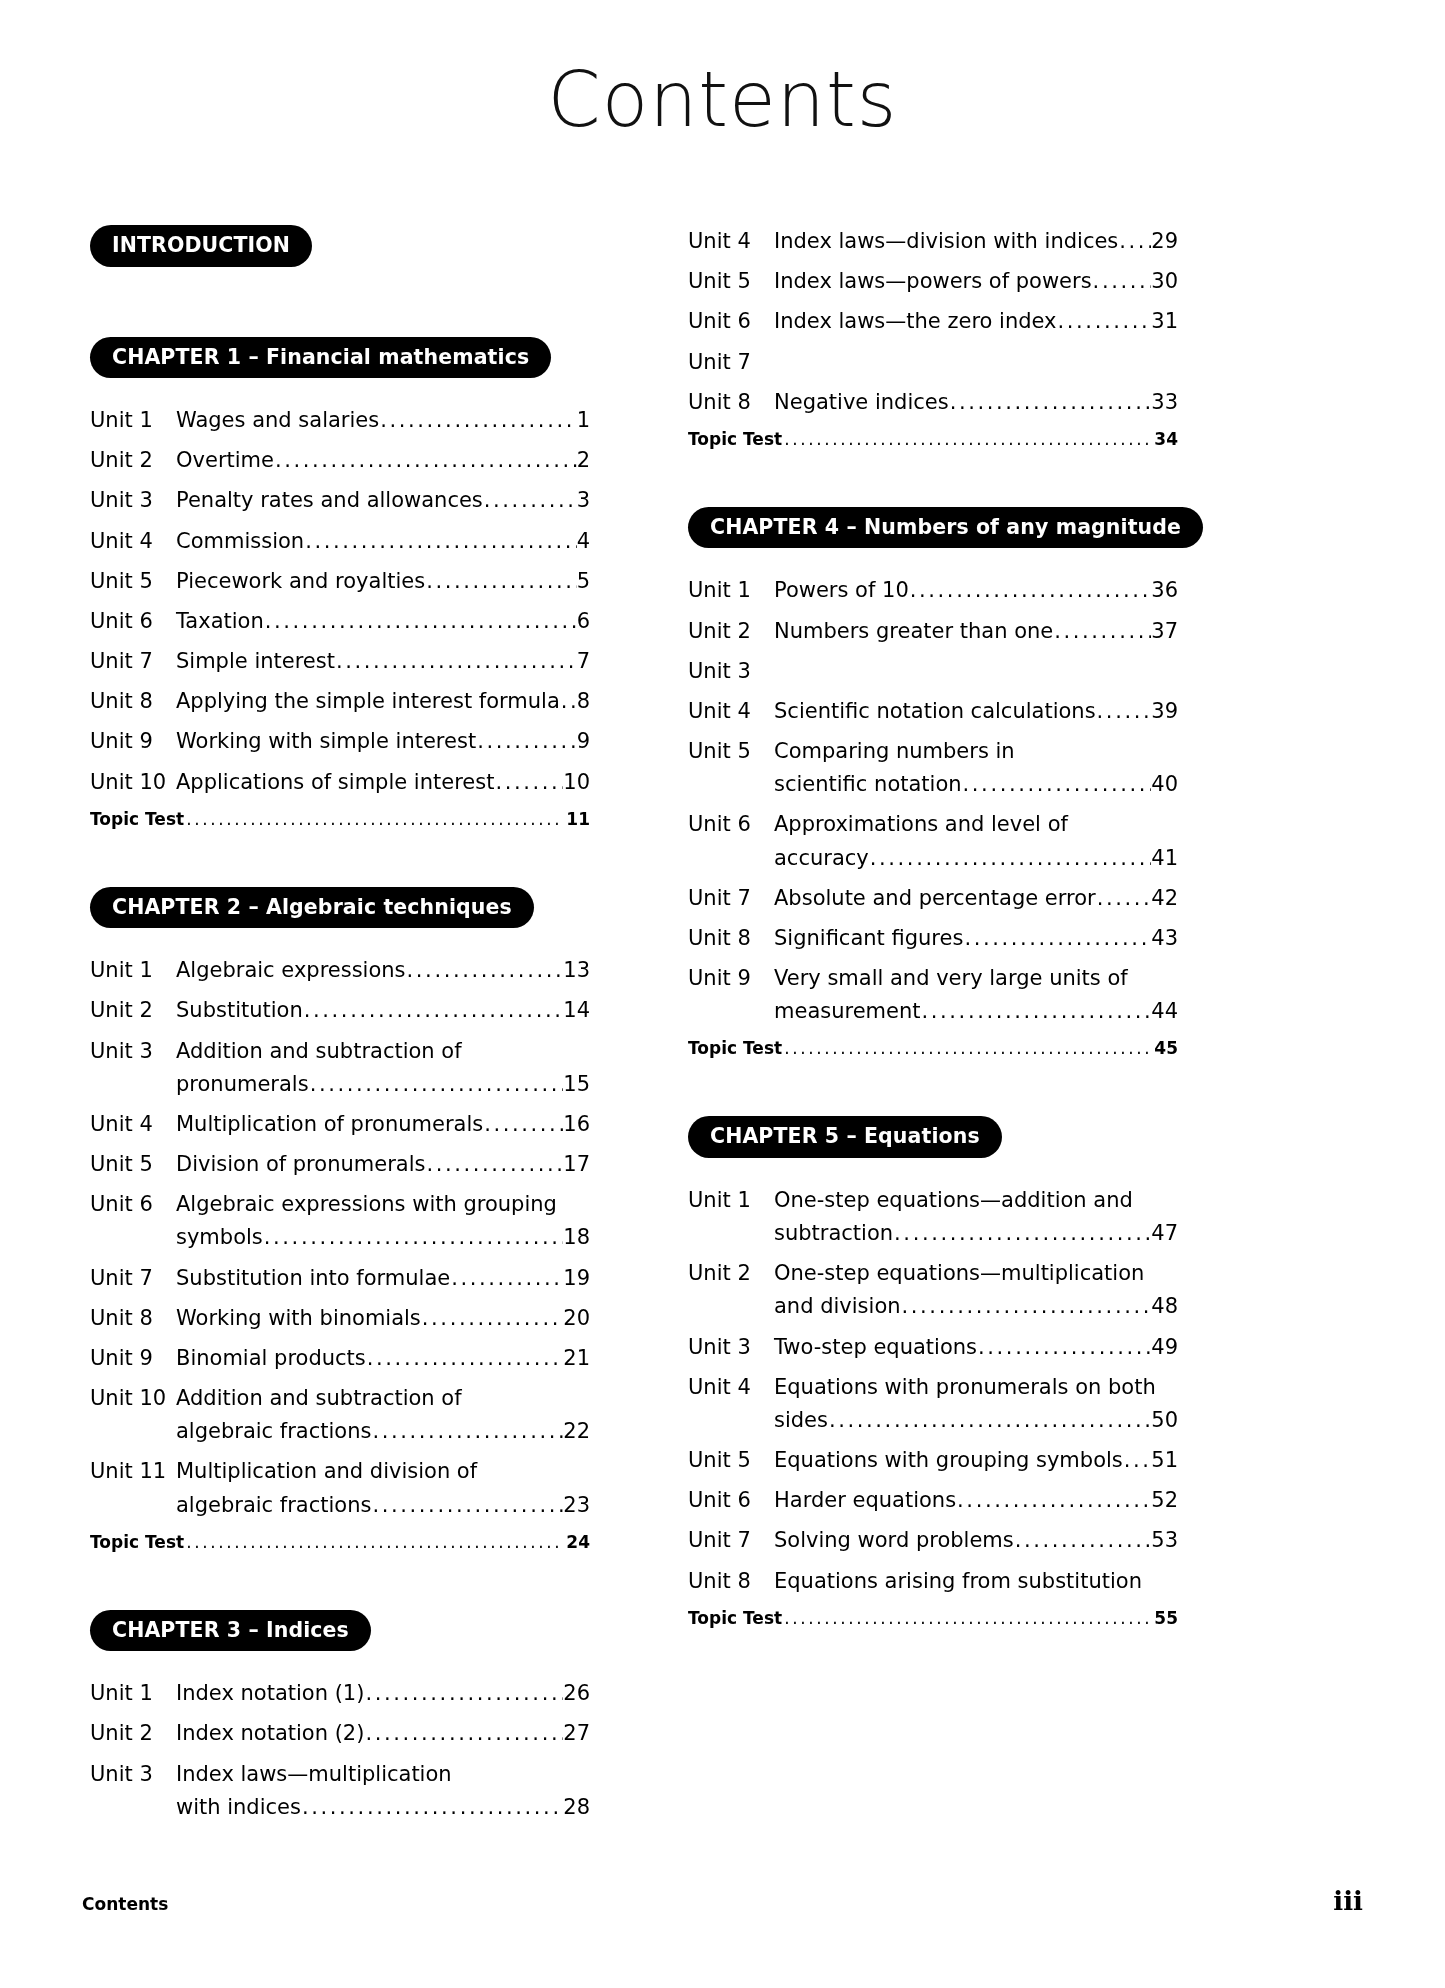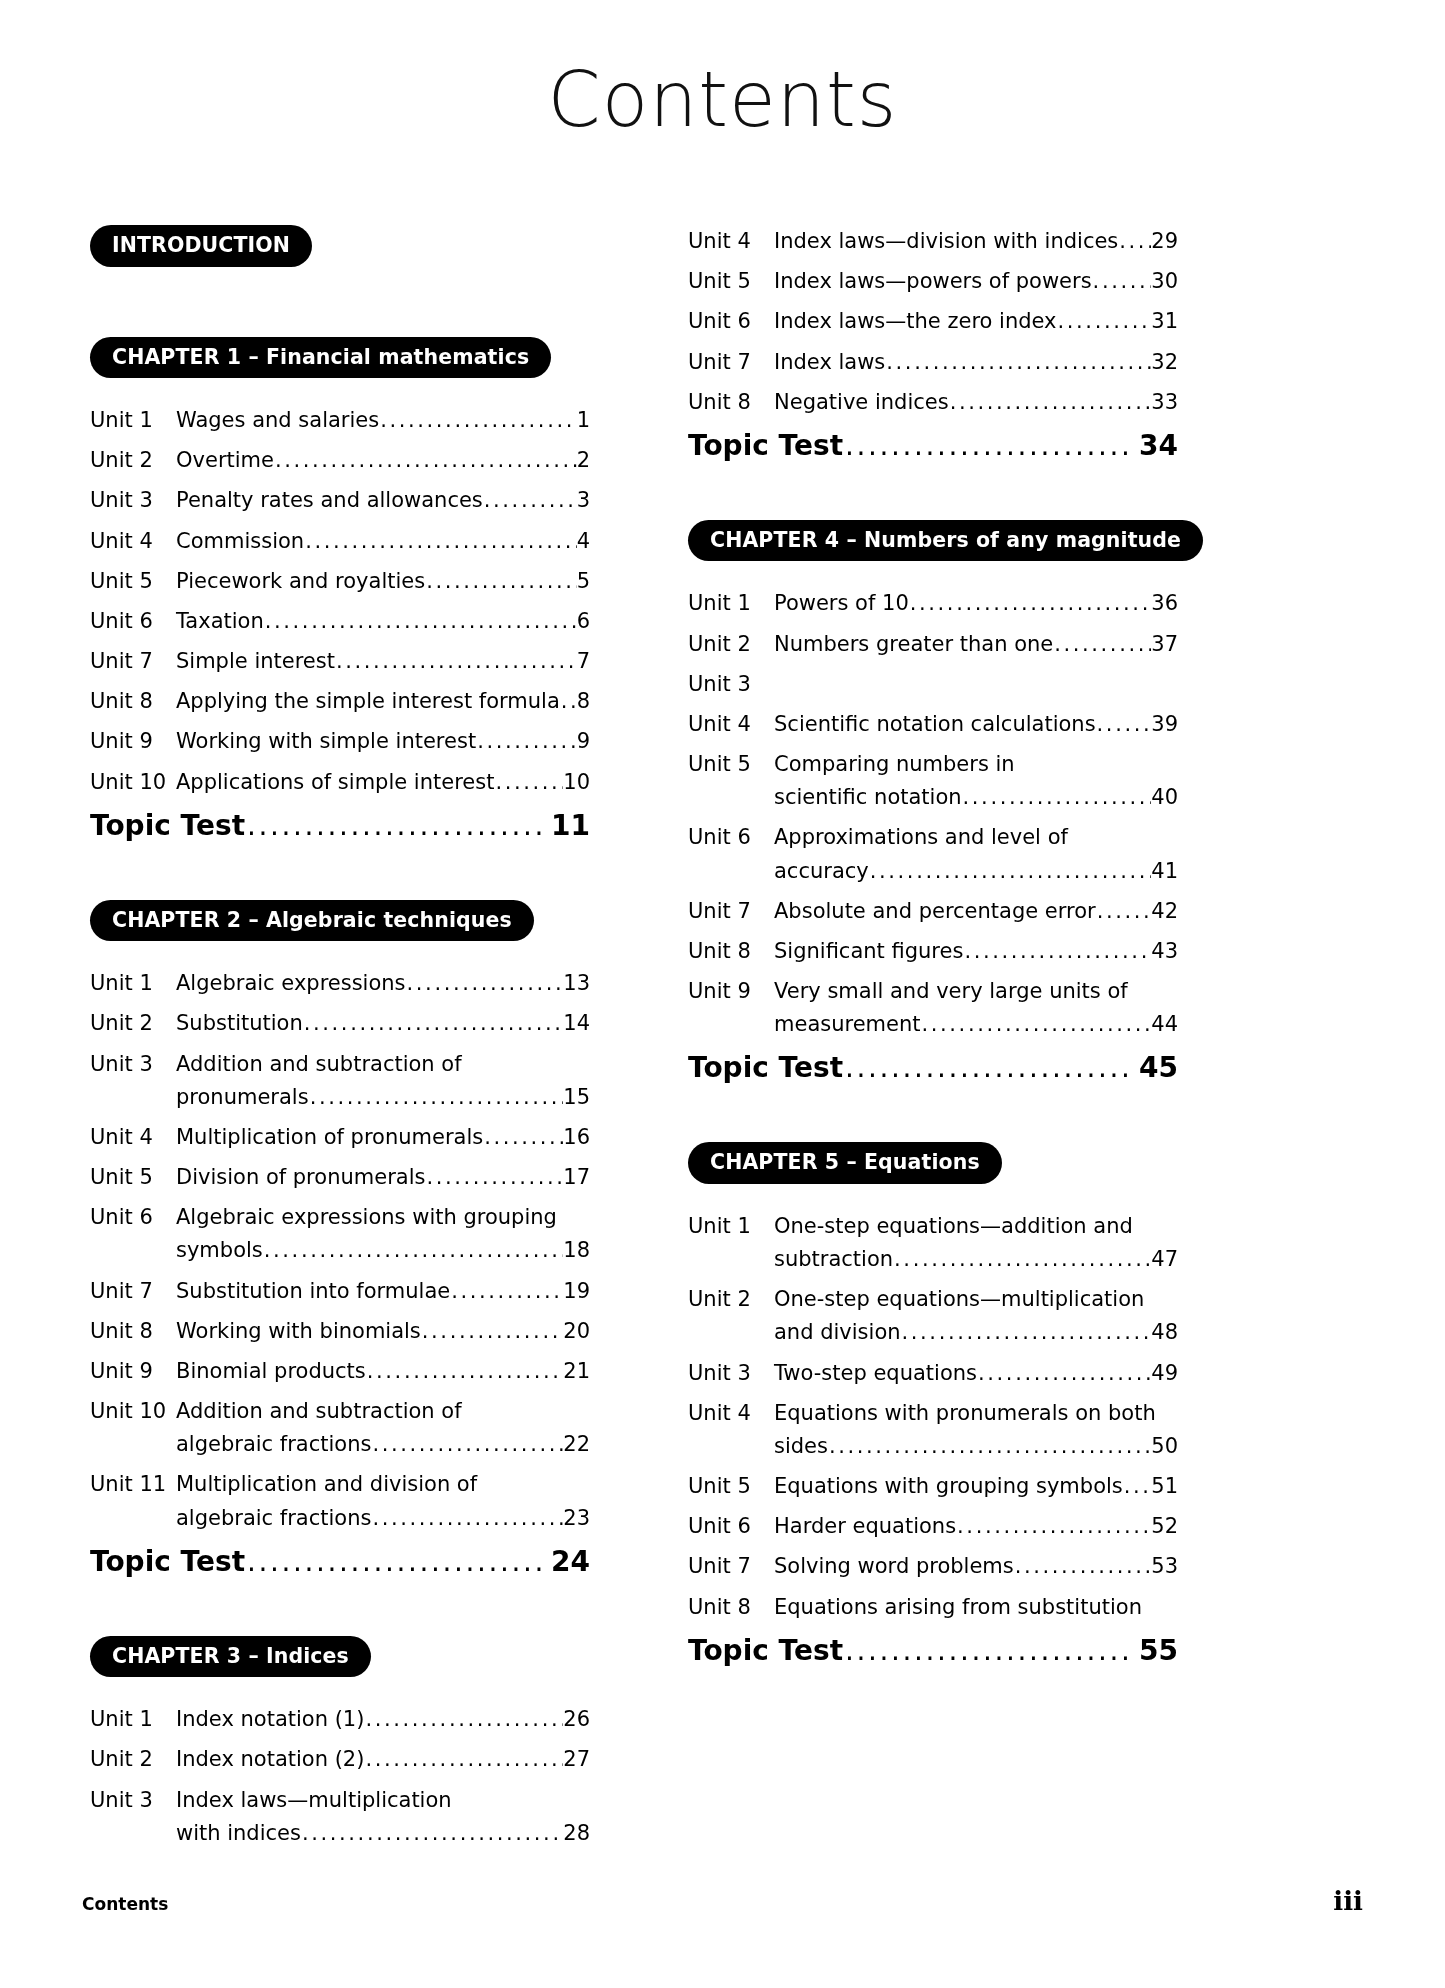--- a/index.html
+++ b/index.html
@@ -112,21 +112,21 @@
     flex: 0 0 auto;
     white-space: nowrap;
     text-align: right;
   }
   .entry .line.contline .title-text { padding-left: 0; }
 
   
   .topictest {
     display: flex;
     align-items: baseline;
-    font-size: 28px;
+    font-size: 17px;
     font-weight: bold;
     margin-top: 10px;
     margin-bottom: 2px;
   }
   .topictest .tt-label { flex: 0 0 auto; white-space: nowrap; }
   .topictest .tt-leader {
     flex: 1 1 auto;
     overflow: hidden;
     white-space: nowrap;
     letter-spacing: 2.6px;
@@ -528,27 +528,20 @@
               <span class="line">
             <span class="title-text">Index laws—the zero index</span>
             <span class="leader"></span>
             <span class="pageno">31</span>
           </span>
             </span>
         </div>
 
         <div class="entry">
           <span class="unit">Unit 7</span>
-          <span class="body">
-              <span class="line">
-            <span class="title-text">Index laws</span>
-            <span class="leader"></span>
-            <span class="pageno">32</span>
-          </span>
-            </span>
         </div>
 
         <div class="entry">
           <span class="unit">Unit 8</span>
           <span class="body">
               <span class="line">
             <span class="title-text">Negative indices</span>
             <span class="leader"></span>
             <span class="pageno">33</span>
           </span>

